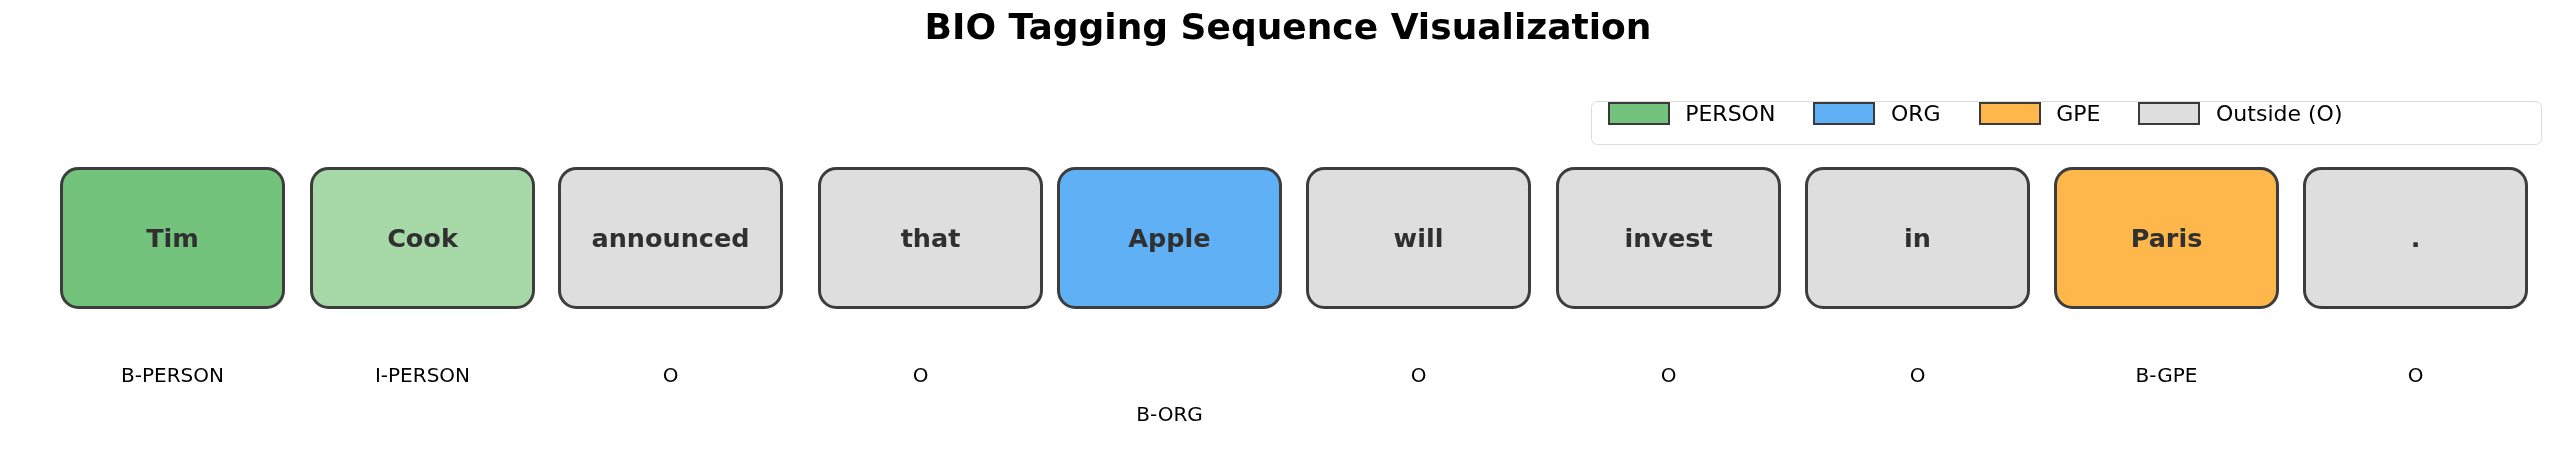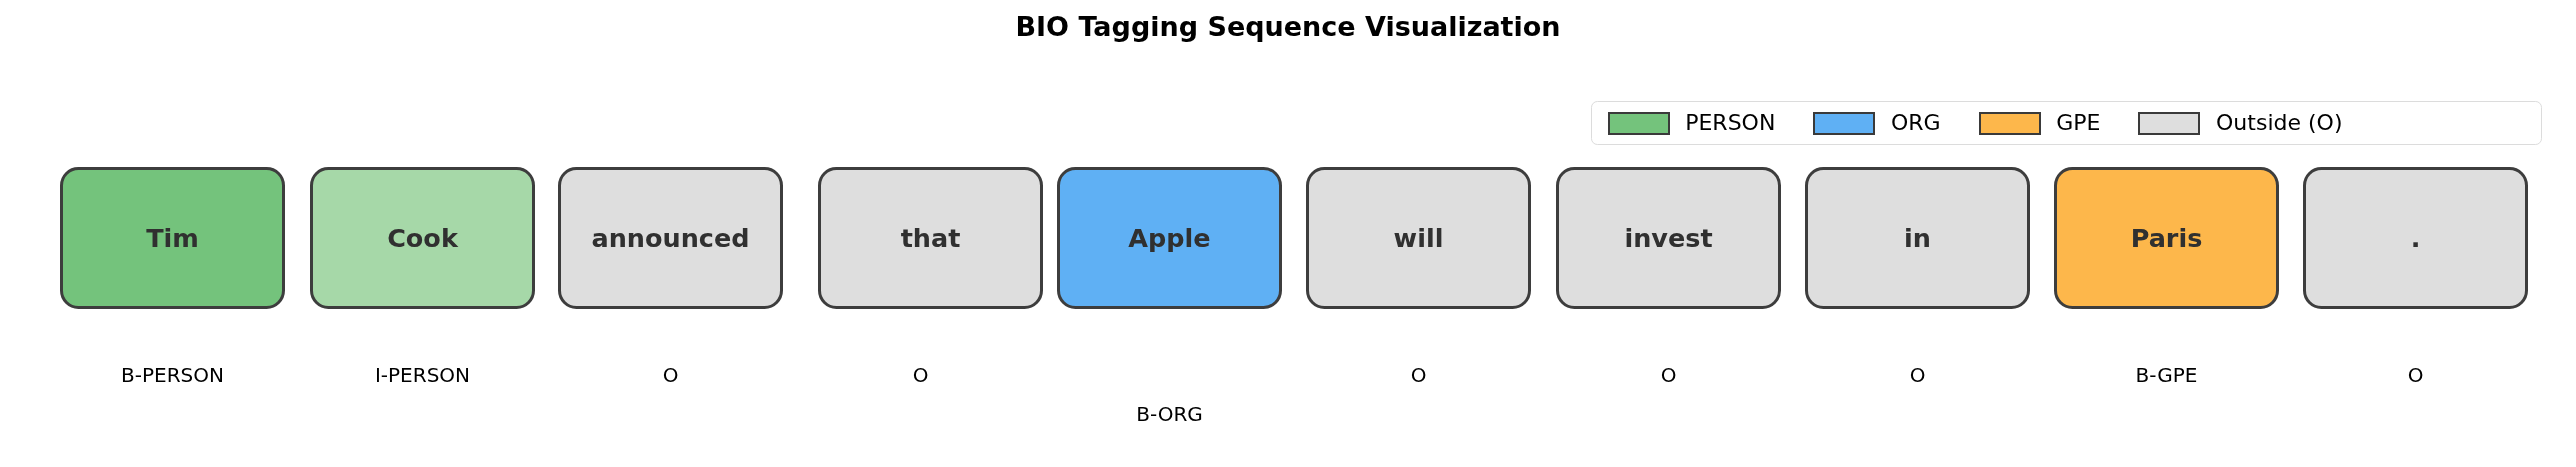--- a/index.html
+++ b/index.html
@@ -23,21 +23,21 @@
     background: #ffffff;
   }
 
   
   #chart-title {
     position: absolute;
     top: 10px;
     left: 0;
     width: 2576px;
     text-align: center;
-    font-size: 27px;
+    font-size: 36px;
     font-weight: bold;
     color: #000000;
     letter-spacing: 0px;
     line-height: 34px;
     white-space: nowrap;
   }
 
   
   #legend {
     position: absolute;
@@ -48,21 +48,21 @@
     background: #ffffff;
     border: 1.4px solid #dcdcdc;
     border-radius: 6.4px;
     display: flex;
     align-items: center;
     padding: 0 15.6px;
     gap: 0px;
   }
   .legend-entry {
     display: flex;
-    align-items: center;
+    align-items: flex-start;
     height: 100%;
   }
   .legend-entry + .legend-entry { margin-left: 38px; }
   .legend-swatch {
     width: 62px;
     height: 23px;
     border: 2.8px solid #3a3a3a;
     flex: 0 0 auto;
   }
   .legend-label {

